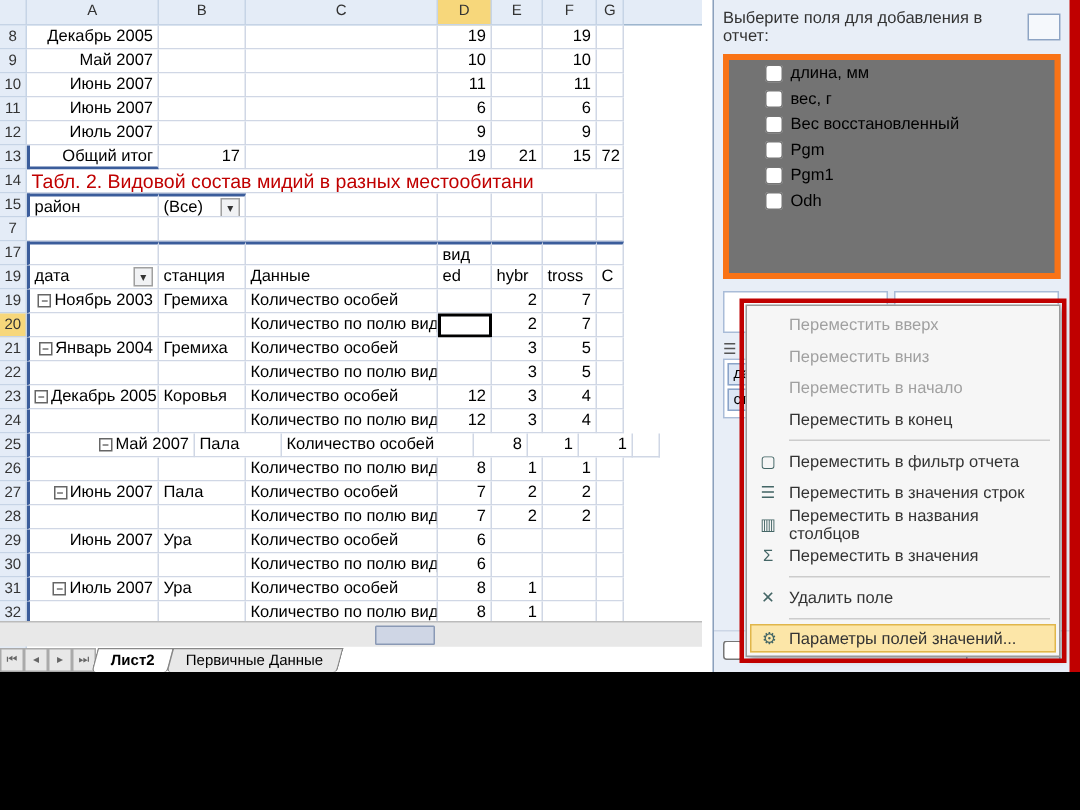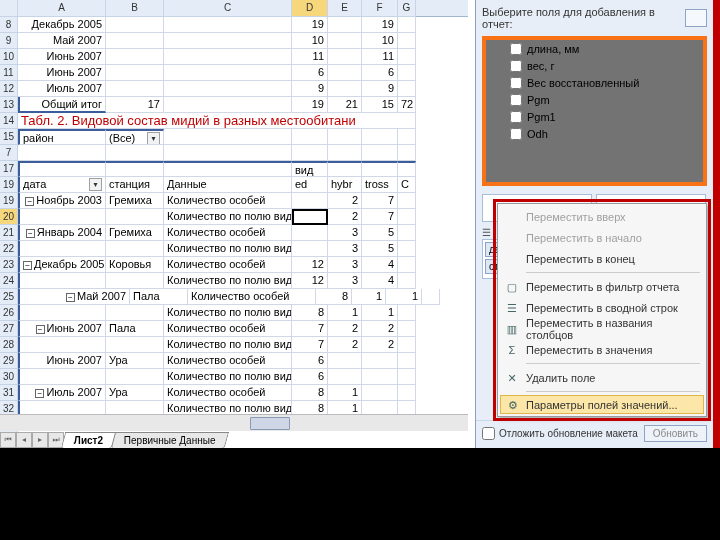--- a/index.html
+++ b/index.html
@@ -423,33 +423,36 @@
     </div>
   </div>
   <div class="right-bar"></div>
 </div>
 
 <div class="context-menu" id="cmenu">
     <div class="cm-item disabled">
       <span>Переместить вверх</span>
     </div>
     <div class="cm-item disabled">
+      <span>Переместить вниз</span>
+    </div>
+    <div class="cm-item disabled">
       <span>Переместить в начало</span>
     </div>
     <div class="cm-item">
       <span>Переместить в конец</span>
     </div>
     <div class="cm-sep"></div>
     <div class="cm-item">
       <span class="cm-icon">▢</span>
       <span>Переместить в фильтр отчета</span>
     </div>
     <div class="cm-item">
       <span class="cm-icon">☰</span>
-      <span>Переместить в сводной строк</span>
+      <span>Переместить в значения строк</span>
     </div>
     <div class="cm-item">
       <span class="cm-icon">▥</span>
       <span>Переместить в названия столбцов</span>
     </div>
     <div class="cm-item">
       <span class="cm-icon">Σ</span>
       <span>Переместить в значения</span>
     </div>
     <div class="cm-sep"></div>

